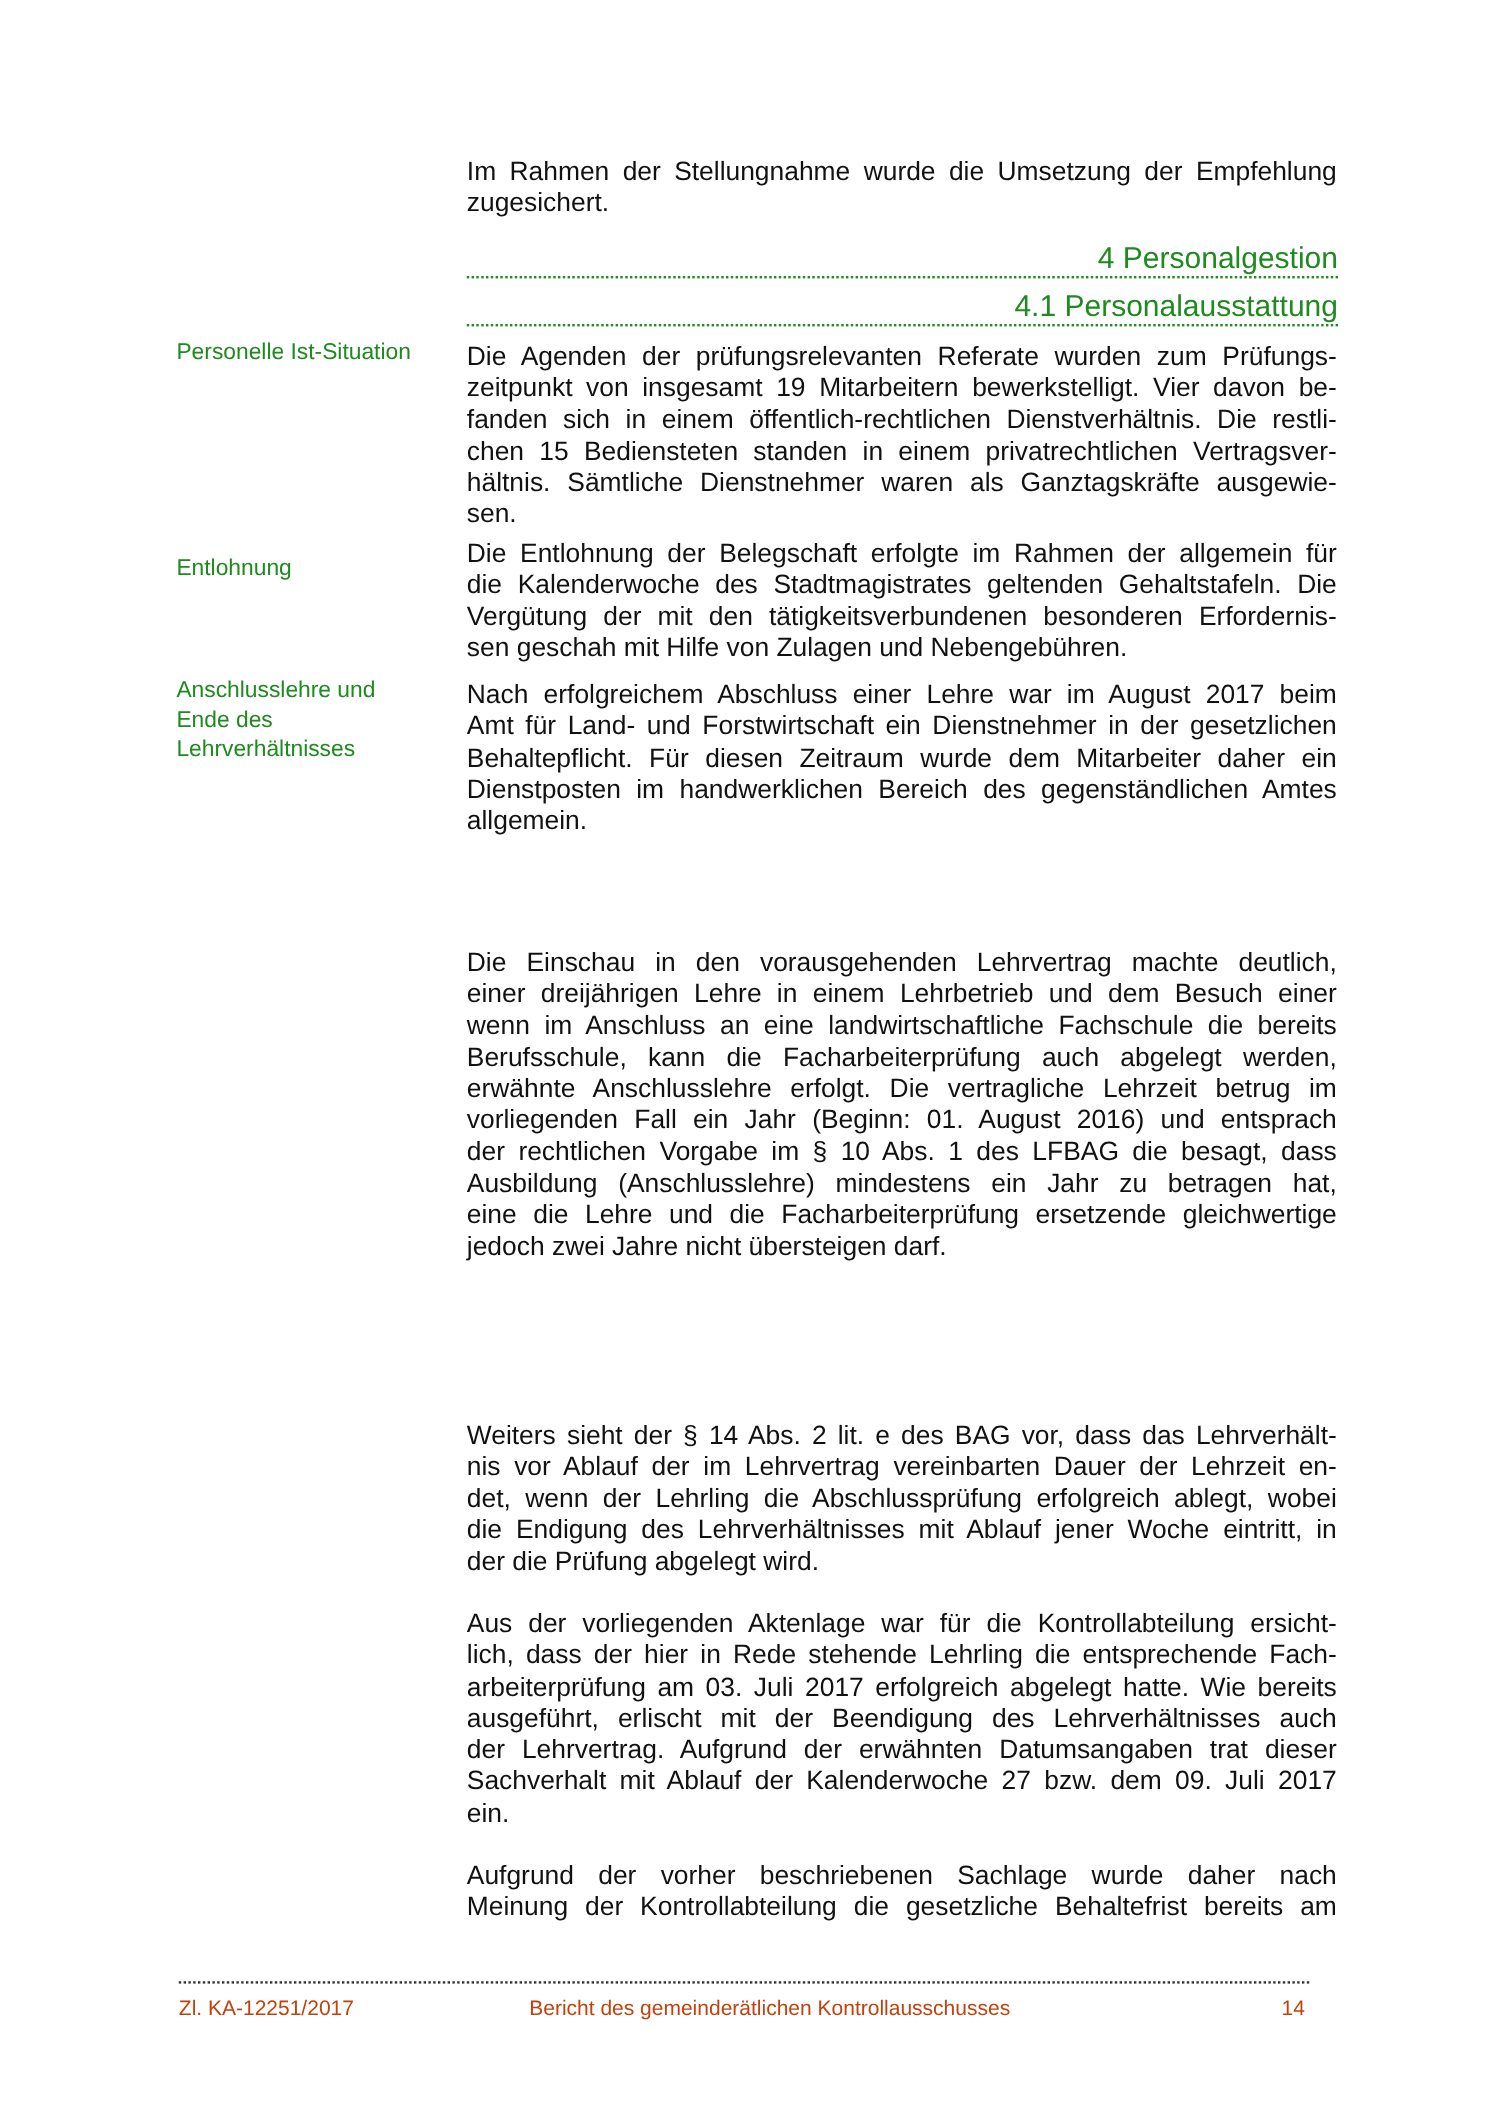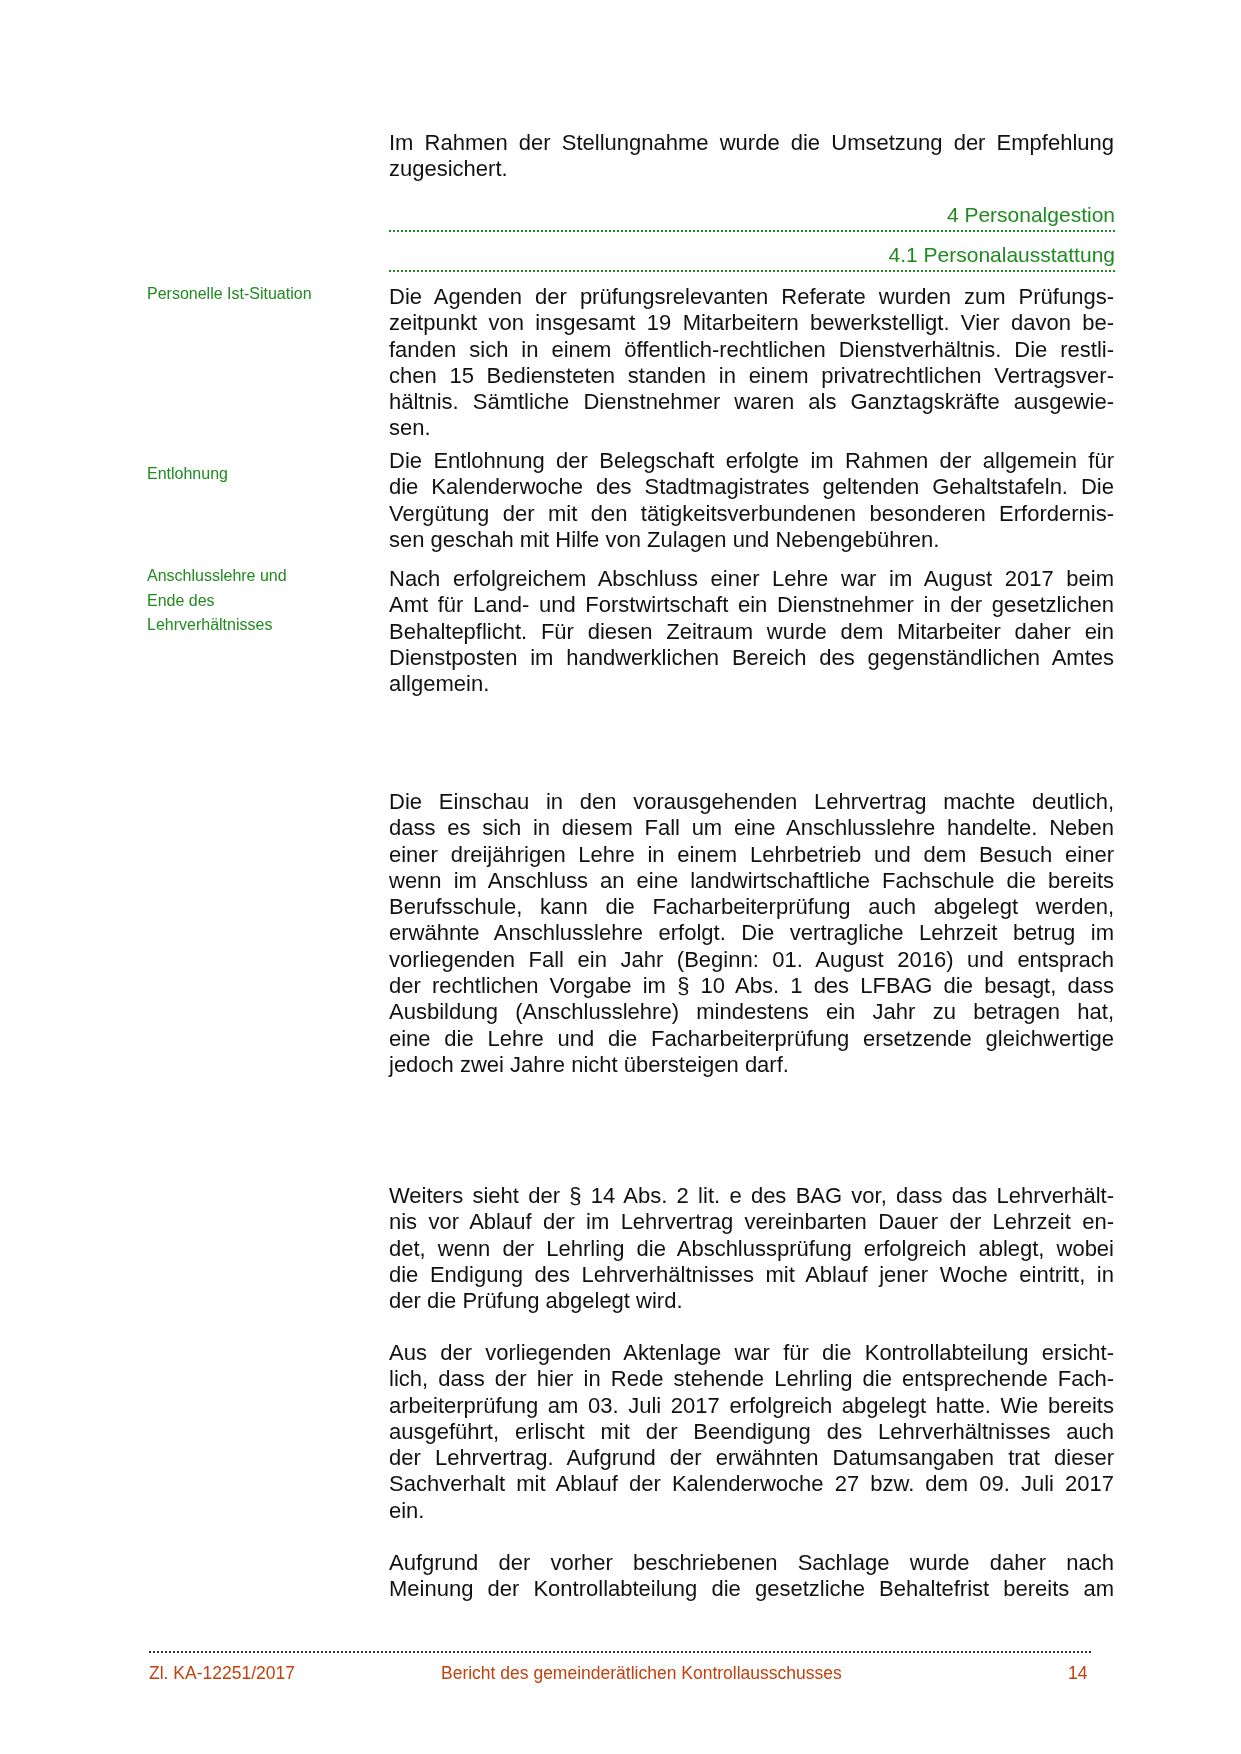--- a/index.html
+++ b/index.html
@@ -2,22 +2,22 @@
 <html><head>
 <meta charset="utf-8">
 <style>
   html, body { margin: 0; padding: 0; background: #ffffff; }
   body { width: 1241px; height: 1754px; position: relative; overflow: hidden;
          font-family: "Liberation Sans", sans-serif; color: #111111; }
   .page { position: absolute; left: 0; top: 0; width: 1241px; height: 1754px; }
   .para { position: absolute; left: 389px; width: 725px; font-size: 22px; line-height: 26.3px; }
   .line { display: block; text-align: justify; text-align-last: justify; white-space: nowrap; height: 26.3px; }
   .line.last { text-align-last: left; }
-  .margin-note { position: absolute; left: 147px; width: 230px; color: #1f8a1f; font-size: 16px; line-height: 24.5px; }
-  .heading { position: absolute; left: 389px; width: 726px; text-align: right; color: #1f8a1f; font-size: 21px; line-height: 26px; }
+  .margin-note { position: absolute; left: 147px; width: 230px; color: #1f8a1f; font-size: 19px; line-height: 24.5px; }
+  .heading { position: absolute; left: 389px; width: 726px; text-align: right; color: #1f8a1f; font-size: 25px; line-height: 26px; }
   .dotrule { position: absolute; left: 389px; width: 726px; height: 0; border-top: 2px dotted #1f8a1f; }
   .footer-rule { position: absolute; left: 149px; width: 942px; height: 0; border-top: 2px dotted #333333; }
   .footer-text { position: absolute; top: 1662px; font-size: 17.5px; line-height: 22px; color: #c2410c; }
 </style>
 </head>
 <body>
 
 <div class="page">
 
   <div class="para" style="top:130px;">
@@ -61,21 +61,20 @@
   <div class="para" style="top:566px;">
     <span class="line">Nach erfolgreichem Abschluss einer Lehre war im August 2017 beim</span>
     <span class="line">Amt für Land- und Forstwirtschaft ein Dienstnehmer in der gesetzlichen</span>
     <span class="line">Behaltepflicht. Für diesen Zeitraum wurde dem Mitarbeiter daher ein</span>
     <span class="line">Dienstposten im handwerklichen Bereich des gegenständlichen Amtes</span>
     <span class="line last">allgemein.</span>
   </div>
 
   <div class="para" style="top:789px;">
     <span class="line">Die Einschau in den vorausgehenden Lehrvertrag machte deutlich,</span>
-    <span class="line">dass es sich in diesem Fall um eine Anschlusslehre handelte. Neben</span>
     <span class="line">einer dreijährigen Lehre in einem Lehrbetrieb und dem Besuch einer</span>
     <span class="line">wenn im Anschluss an eine landwirtschaftliche Fachschule die bereits</span>
     <span class="line">Berufsschule, kann die Facharbeiterprüfung auch abgelegt werden,</span>
     <span class="line">erwähnte Anschlusslehre erfolgt. Die vertragliche Lehrzeit betrug im</span>
     <span class="line">vorliegenden Fall ein Jahr (Beginn: 01. August 2016) und entsprach</span>
     <span class="line">der rechtlichen Vorgabe im § 10 Abs. 1 des LFBAG die besagt, dass</span>
     <span class="line">Ausbildung (Anschlusslehre) mindestens ein Jahr zu betragen hat,</span>
     <span class="line">eine die Lehre und die Facharbeiterprüfung ersetzende gleichwertige</span>
     <span class="line last">jedoch zwei Jahre nicht übersteigen darf.</span>
   </div>

